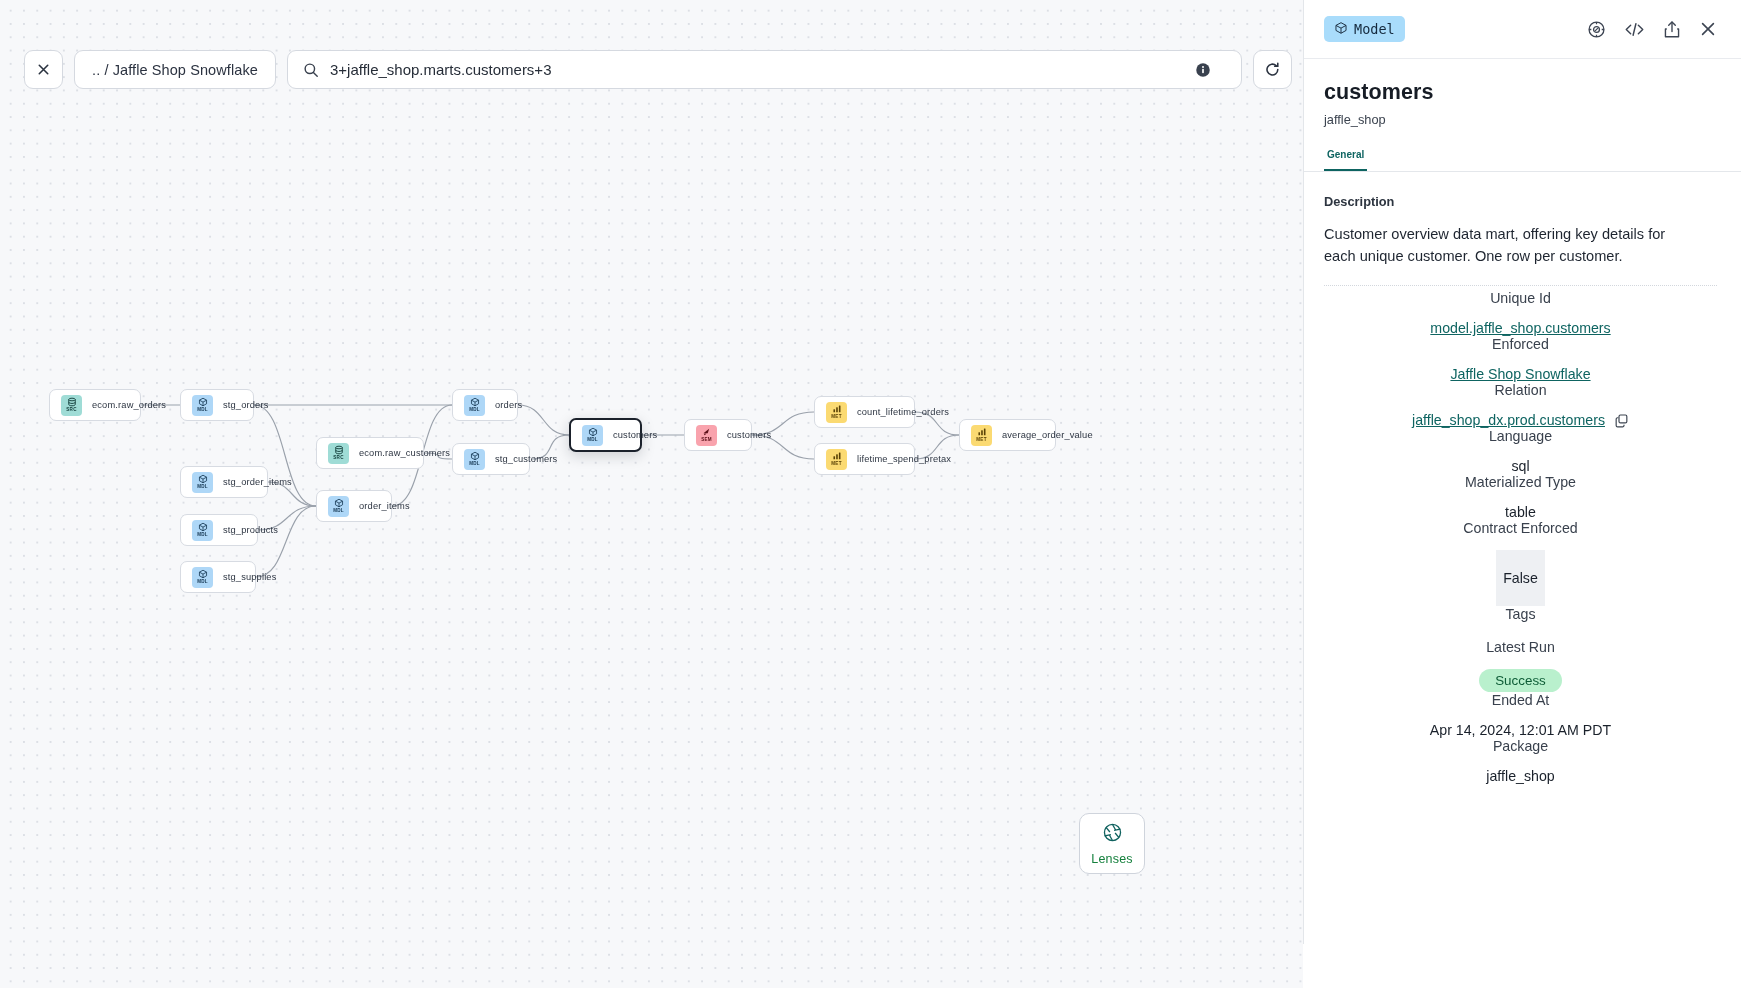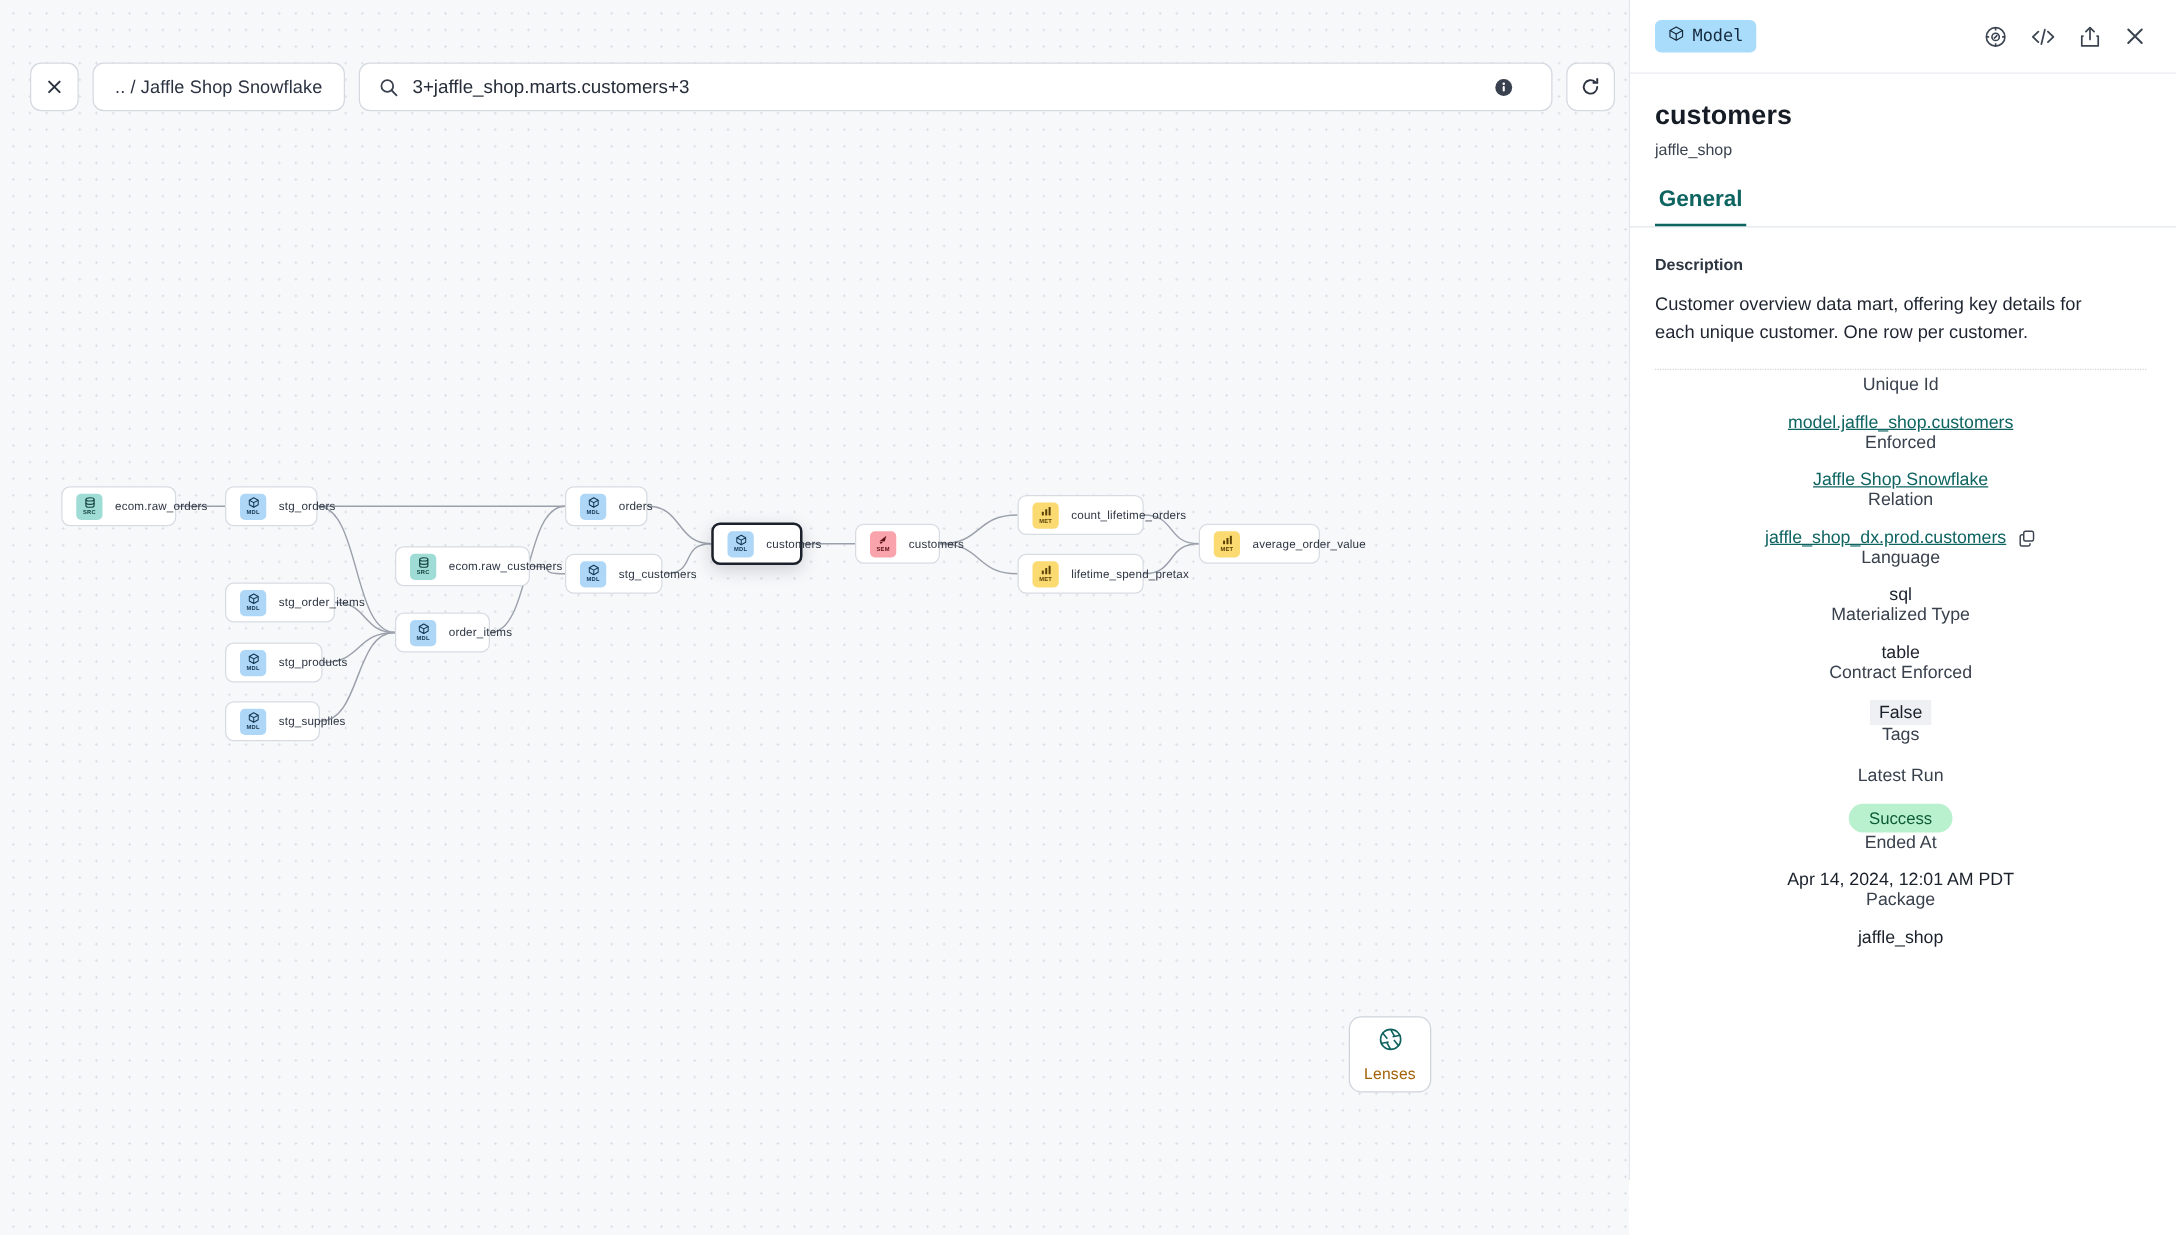--- a/index.html
+++ b/index.html
@@ -108,21 +108,21 @@
     width: 66px; height: 61px;
     background: #ffffff;
     border: 1px solid #cfd4dc;
     border-radius: 10px;
     display: flex; flex-direction: column;
     align-items: center; justify-content: center;
     gap: 5px;
     cursor: pointer;
     z-index: 6;
   }
-  .lenses .lt { font-size: 12.5px; color: #a16207; letter-spacing: .2px; }
+  .lenses .lt { font-size: 12.5px; color: #15803d; letter-spacing: .2px; }
 
   
   .panel {
     position: relative;
     flex: 1 1 auto;
     height: 944px;
     background: #ffffff;
     border-left: 1px solid #e3e6ea;
     display: flex; flex-direction: column;
   }
@@ -150,21 +150,21 @@
   .panel-title { font-size: 21.5px; font-weight: 700; color: #161c25; letter-spacing: .1px; }
   .panel-sub { font-size: 12.8px; color: #3b434f; margin-top: 7px; }
 
   .tabs {
     margin-top: 22px;
     padding: 0 20px;
     border-bottom: 1px solid #e4e7eb;
     display: flex; gap: 22px;
   }
   .tab {
-    font-size: 18px; font-weight: 700;
+    font-size: 10px; font-weight: 700;
     color: #0e6461;
     padding: 0 3px 9px 3px;
     border-bottom: 2.6px solid transparent;
     cursor: pointer;
   }
   .tab.active { border-bottom-color: #0e6461; }
 
   .panel-body { padding: 22px 24px 0 20px; overflow: hidden; }
   .sect-label { font-size: 12.8px; font-weight: 700; color: #2d3540; }
   .desc {
@@ -181,21 +181,21 @@
     justify-content: space-between;
     min-height: 32.4px;
     gap: 14px;
     flex-direction: column;
   }
   .row .k { font-size: 14.2px; color: #39414d; white-space: nowrap; }
   .row .v { font-size: 14.2px; color: #1a212b; text-align: right; white-space: nowrap; }
   .row .v.link { color: #0e6461; text-decoration: underline; cursor: pointer; }
   .row .v.mono-chip {
     background: #eef0f3;
-    padding: 2px 7px;
+    padding: 20px 7px;
     border-radius: 0;
     text-align: center;
   }
   .relation-wrap { display: flex; align-items: center; gap: 9px; }
   .copy-ico { display:flex; cursor:pointer; color:#3c4450; }
   .pill-success {
     background: #b9f0cd;
     color: #0d5c36;
     border-radius: 999px;
     padding: 4px 16px;

